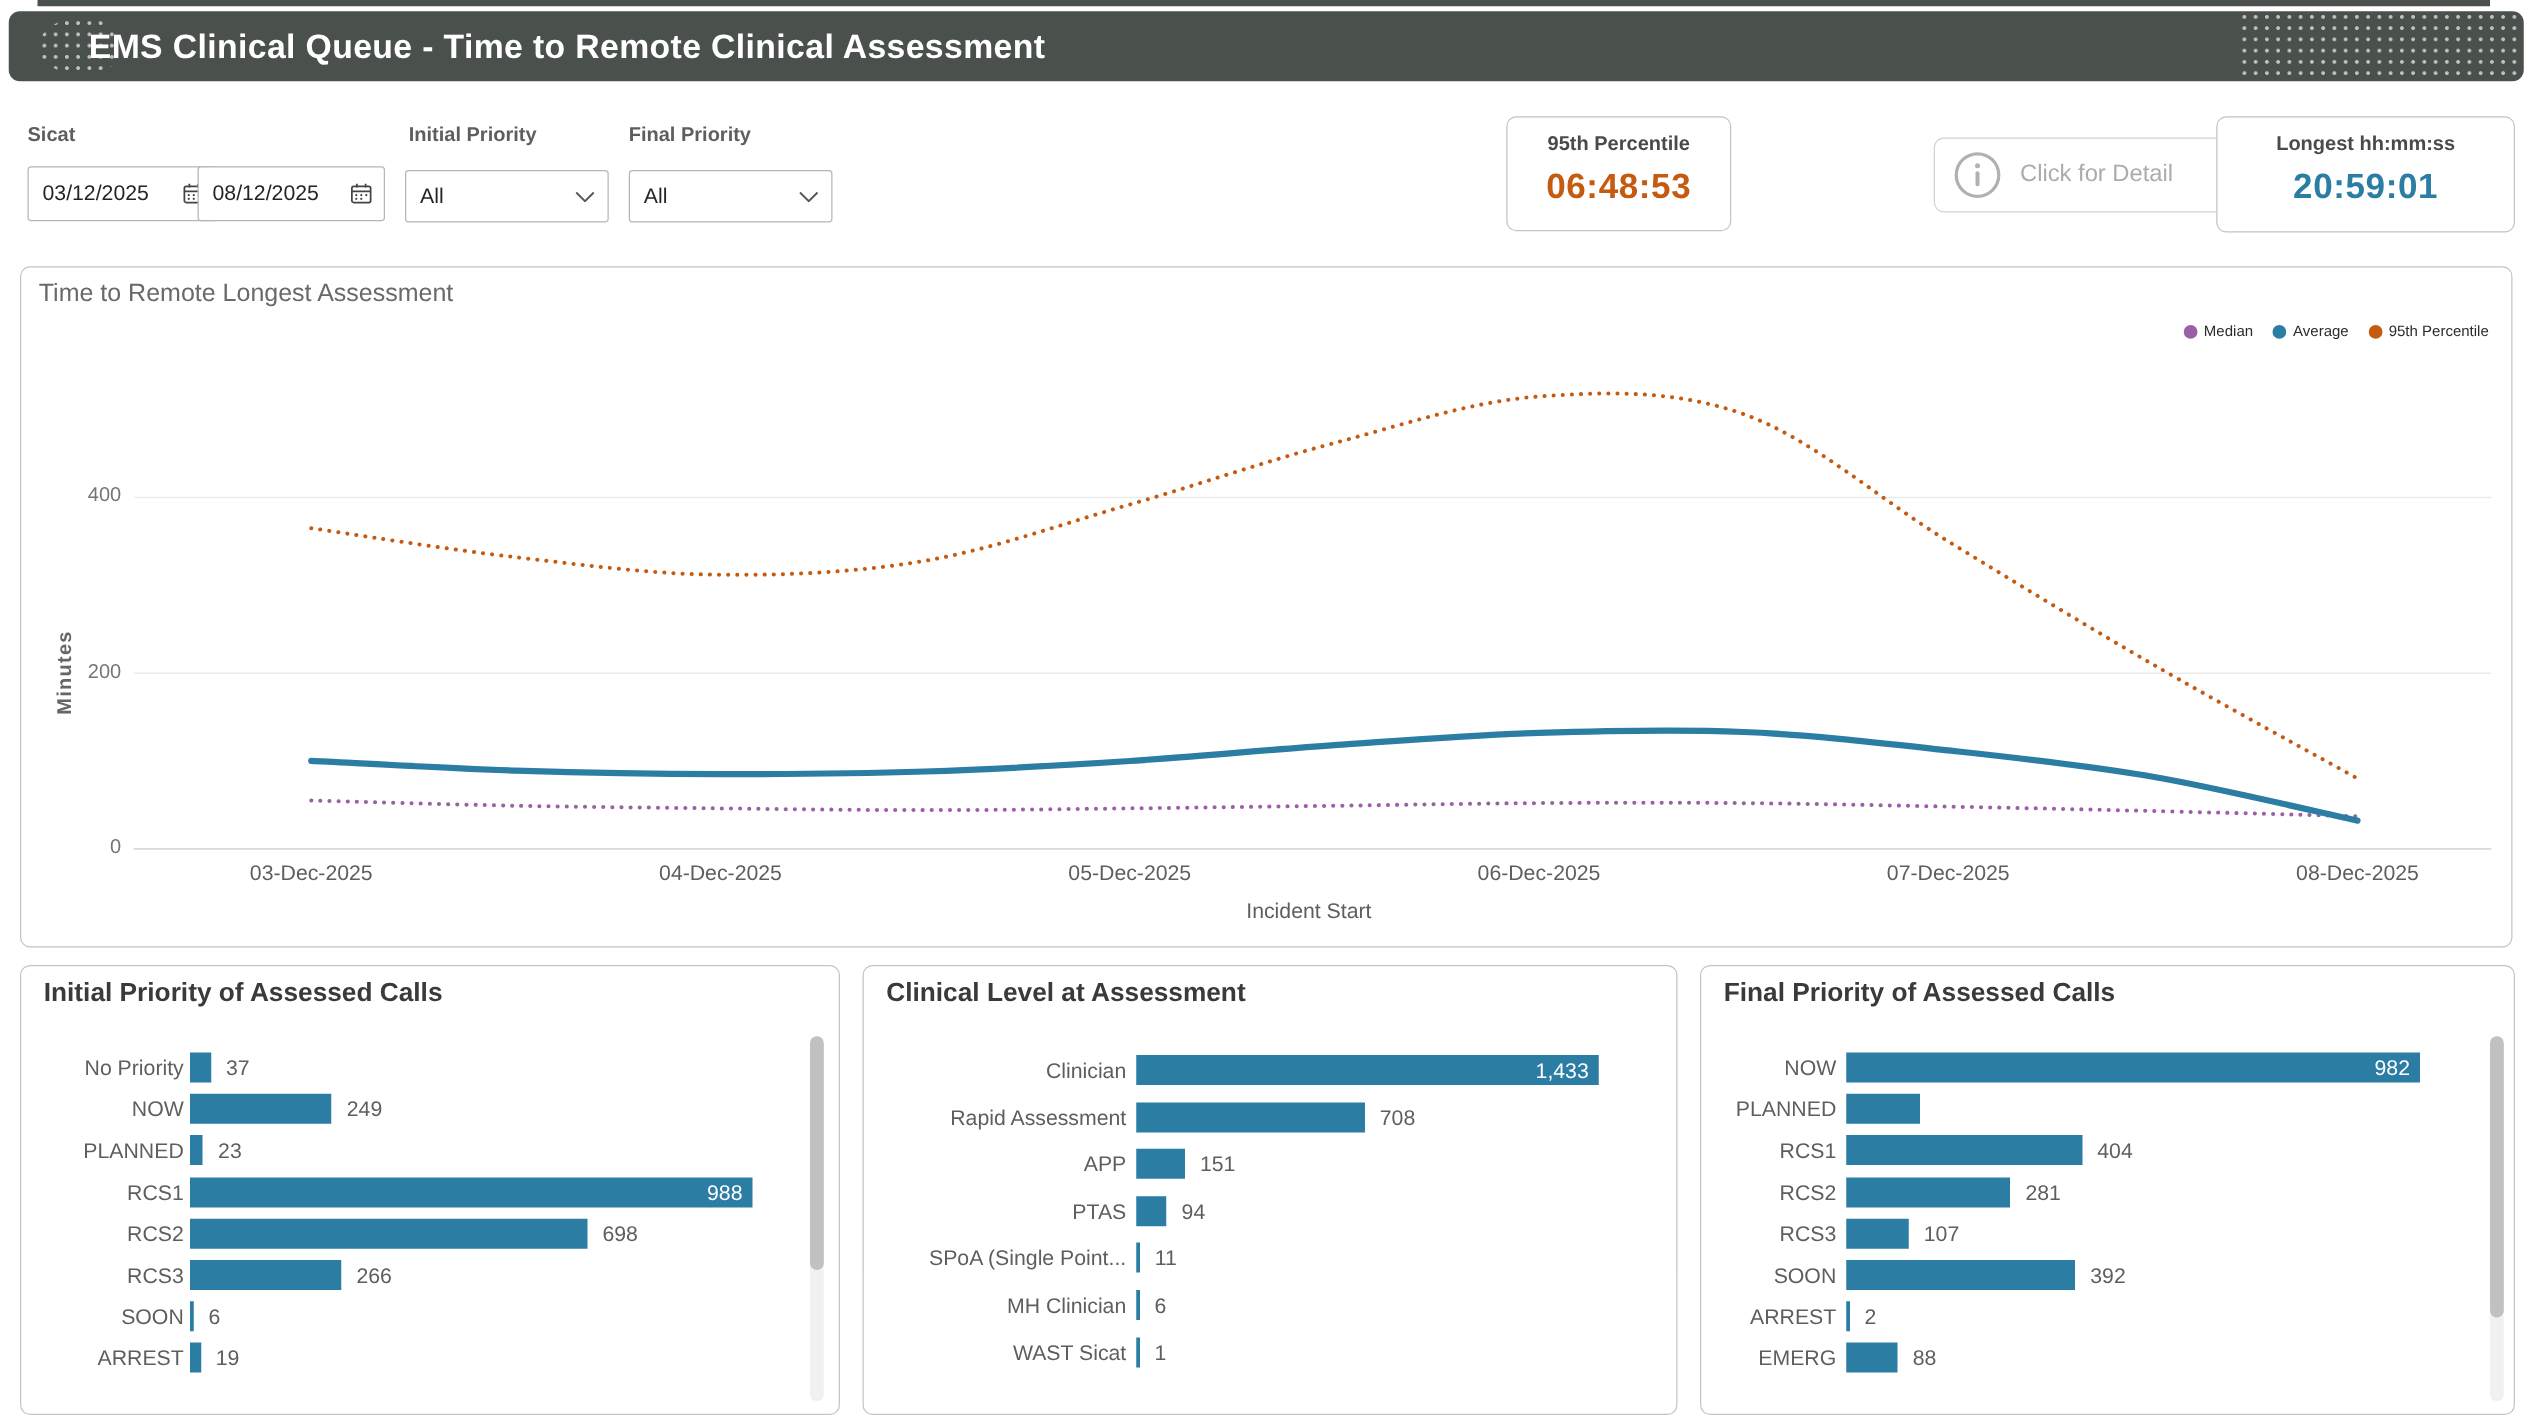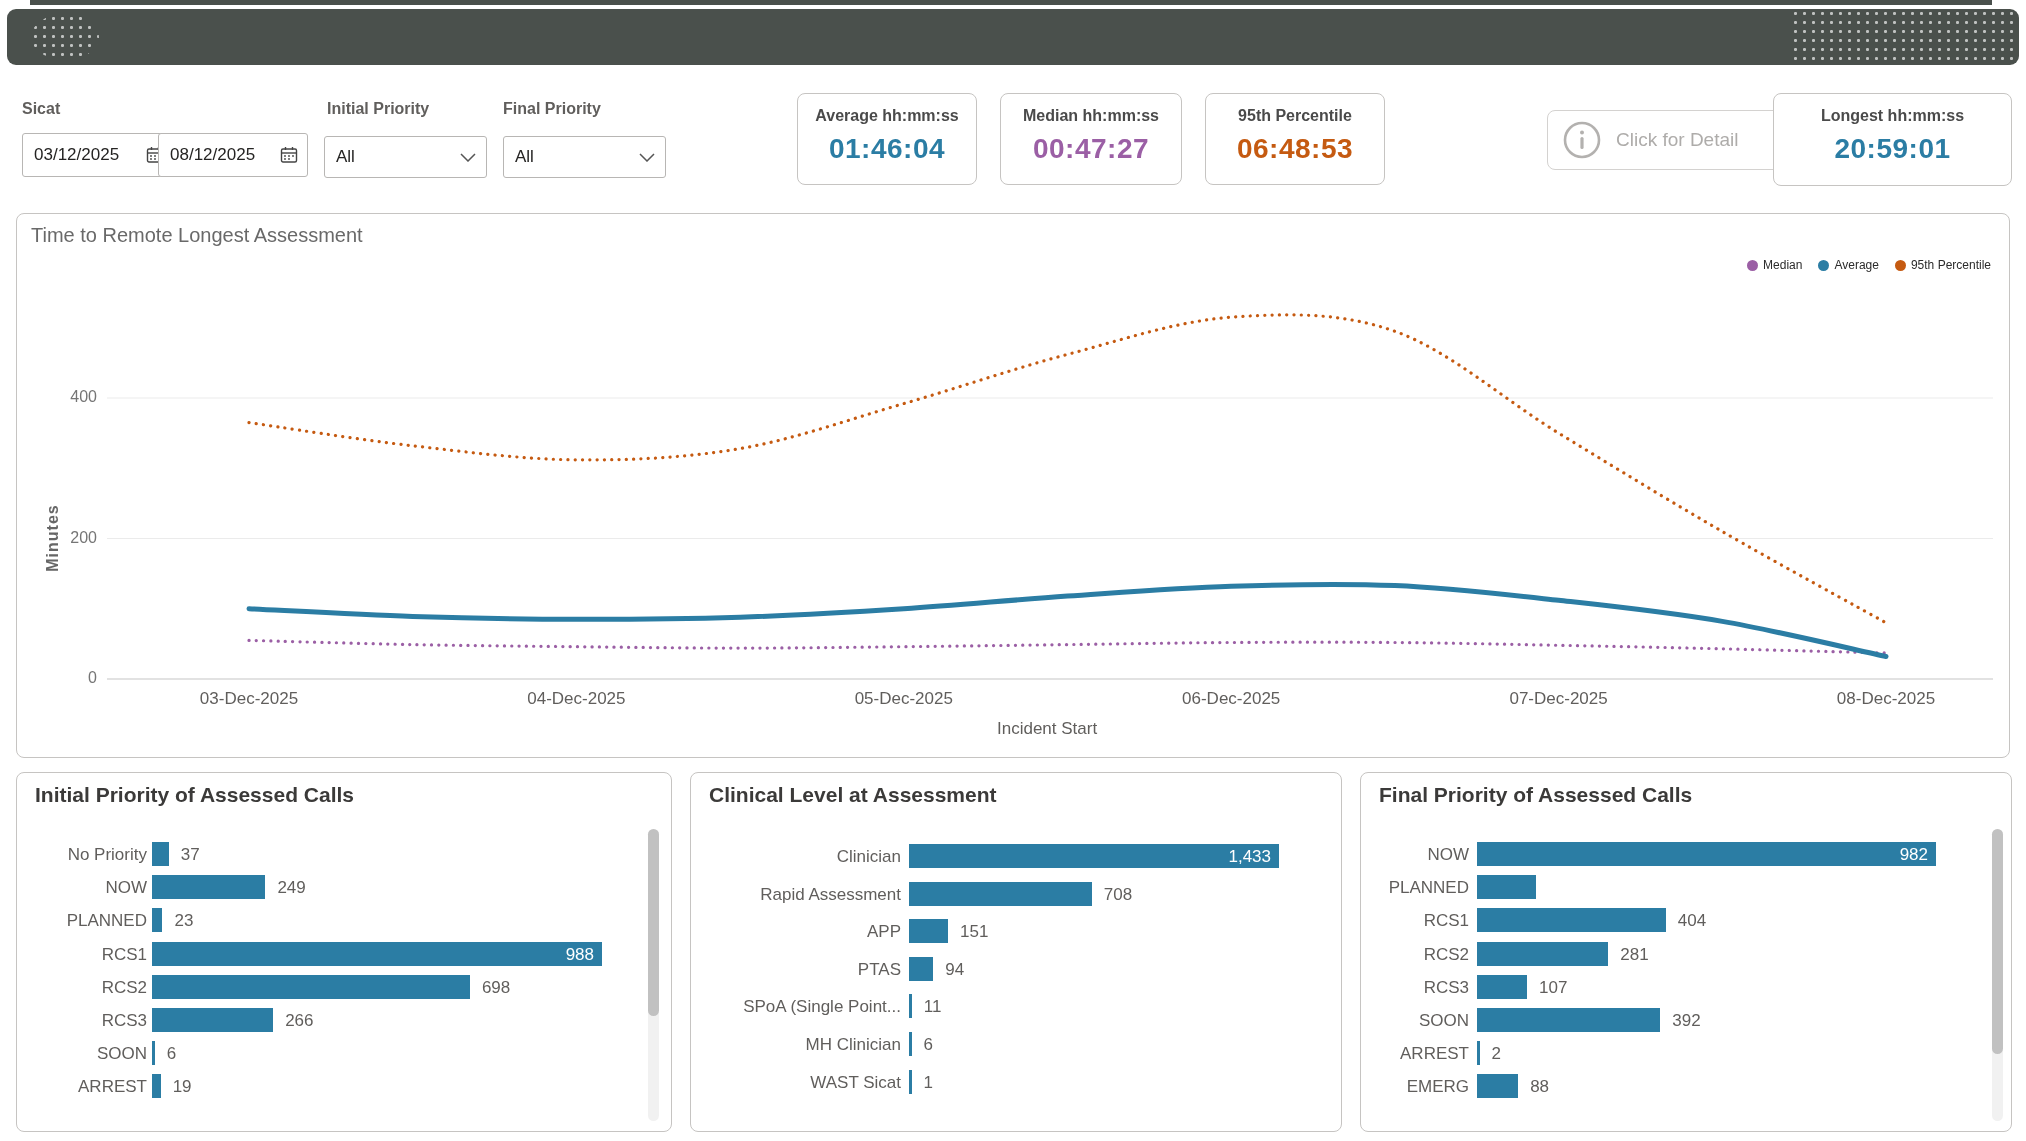--- a/index.html
+++ b/index.html
@@ -53,20 +53,21 @@
 </head>
 <body>
 
 <div id="page">
 
   <div id="top-strip" class="abs"></div>
 
   <div id="app-header" class="abs">
     <div id="hdr-dots-left" class="abs dots"></div>
     <div id="hdr-dots-right" class="abs dots"></div>
+    <div id="hdr-title" class="abs">EMS Clinical Queue - Time to Remote Clinical Assessment</div>
   </div>
 
   <div class="abs flt-label" style="left:22px;top:100px;">Sicat</div>
   <div class="abs date-box" style="left:22px;top:133px;width:130px;">
     <span>03/12/2025</span>
     <svg width="18" height="18" viewBox="0 0 18 18">
         <rect x="1.5" y="3" width="15" height="13" rx="1.5" fill="none" stroke="#444" stroke-width="1.4"></rect>
         <line x1="1.5" y1="7" x2="16.5" y2="7" stroke="#444" stroke-width="1.4"></line>
         <line x1="5.5" y1="1" x2="5.5" y2="4" stroke="#444" stroke-width="1.4"></line>
         <line x1="12.5" y1="1" x2="12.5" y2="4" stroke="#444" stroke-width="1.4"></line>
@@ -101,28 +102,20 @@
   </div>
 
   <div class="abs flt-label" style="left:503px;top:100px;">Final Priority</div>
   <div class="abs dd-box" style="left:503px;top:136px;width:140px;">
     <span>All</span>
     <svg width="16" height="9" viewBox="0 0 16 9">
         <polyline points="1,1 8,8 15,1" fill="none" stroke="#555" stroke-width="1.5"></polyline>
       </svg>
   </div>
 
-  <div class="abs kpi" style="left:797px;top:93px;width:180px;height:92px;">
-    <div class="t">Average hh:mm:ss</div>
-    <div class="v" style="color:#2b7da4;">01:46:04</div>
-  </div>
-  <div class="abs kpi" style="left:1000px;top:93px;width:182px;height:92px;">
-    <div class="t">Median hh:mm:ss</div>
-    <div class="v" style="color:#9b5fa5;">00:47:27</div>
-  </div>
   <div class="abs kpi" style="left:1205px;top:93px;width:180px;height:92px;">
     <div class="t">95th Percentile</div>
     <div class="v" style="color:#c55a11;">06:48:53</div>
   </div>
 
   <div id="detail-btn" class="abs" style="left:1547px;top:110px;width:213px;height:58px;">
     <svg width="40" height="40" viewBox="0 0 40 40">
       <circle cx="20" cy="20" r="17" fill="none" stroke="#b3b1af" stroke-width="2.6"></circle>
       <circle cx="20" cy="12.5" r="2" fill="#b3b1af"></circle>
       <rect x="18.4" y="17" width="3.2" height="12" rx="1.6" fill="#b3b1af"></rect>

